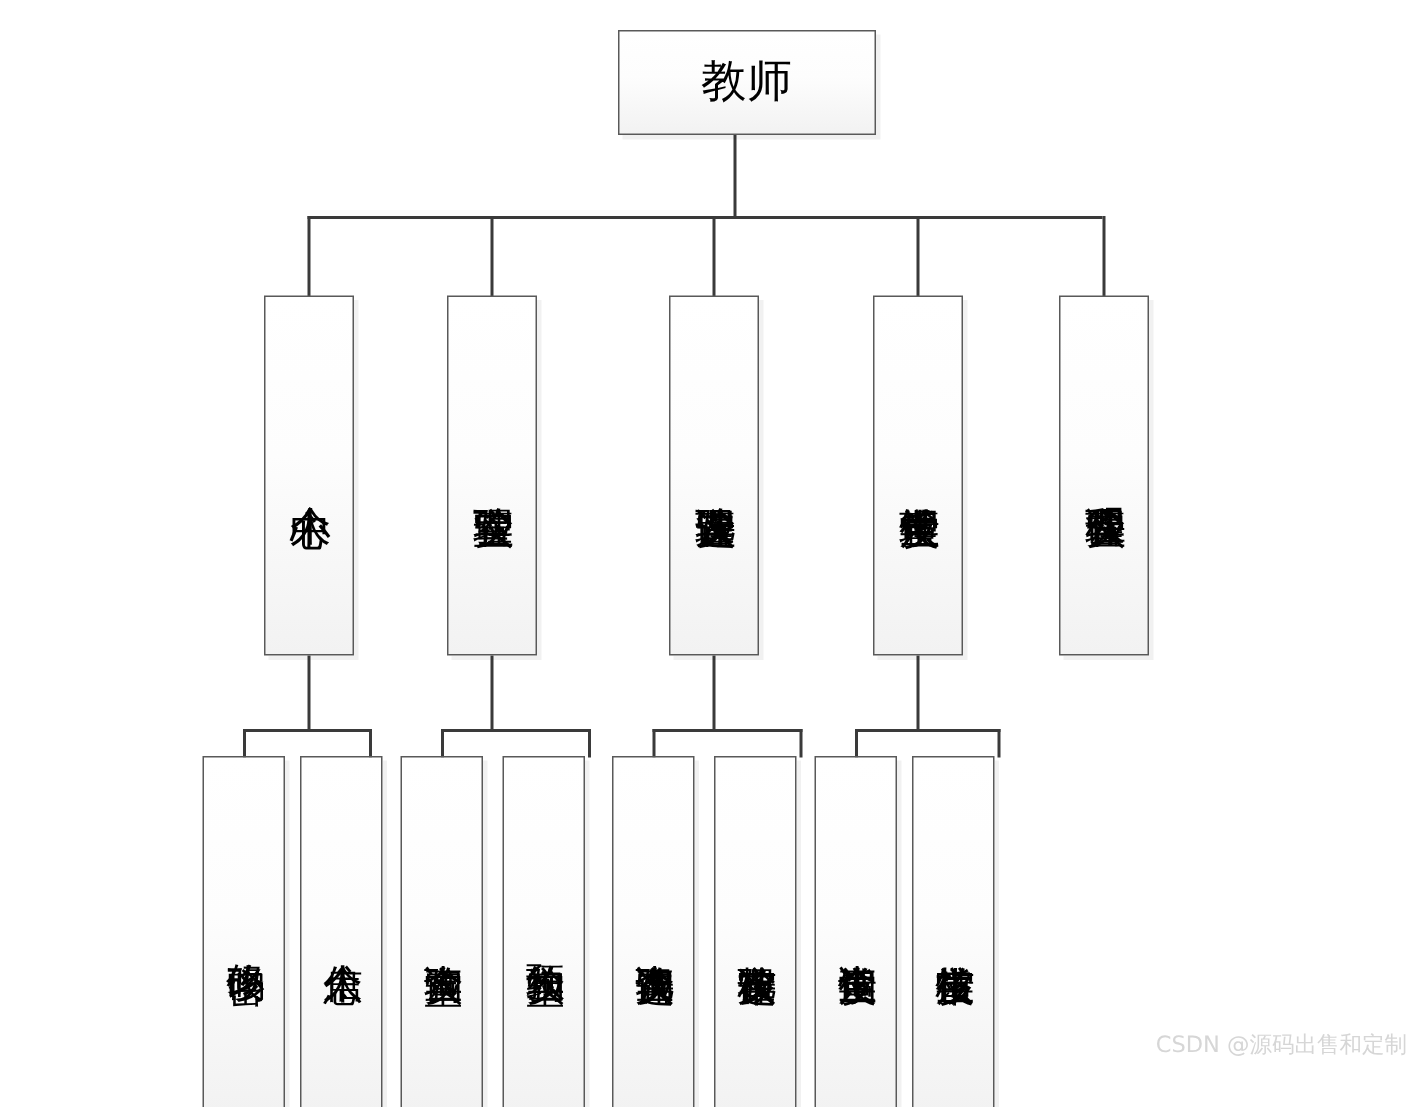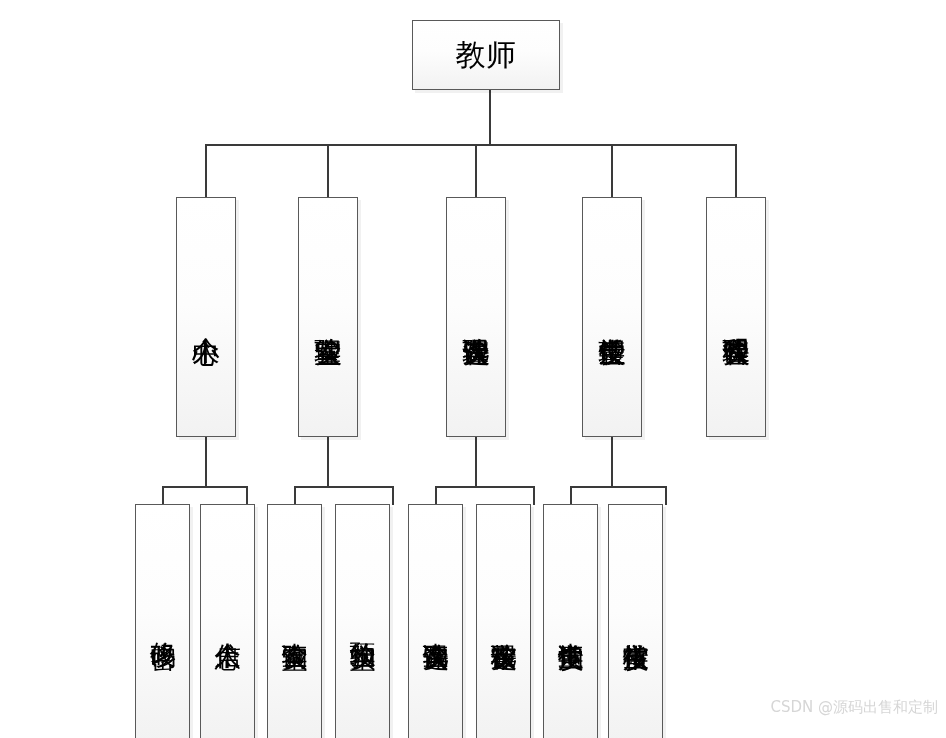--- a/index.html
+++ b/index.html
@@ -99,21 +99,21 @@
   <div class="conn v" style="left:475px; top:437px; height:50px;"></div>
   <div class="conn h" style="left:435px; top:486px; width:100px;"></div>
   <div class="conn v" style="left:435px; top:486px; height:19px;"></div>
   <div class="conn v" style="left:533px; top:486px; height:19px;"></div>
 
   <div class="conn v" style="left:611px; top:437px; height:50px;"></div>
   <div class="conn h" style="left:570px; top:486px; width:97px;"></div>
   <div class="conn v" style="left:570px; top:486px; height:19px;"></div>
   <div class="conn v" style="left:665px; top:486px; height:19px;"></div>
 
-  <div class="node root" style="left:412px; top:20px; width:148px; height:70px;">
+  <div class="node root" style="left:412px; top:20px; width:172px; height:70px;">
     <span class="label">教师</span>
   </div>
 
   <div class="node vert" style="left:176px; top:197px; width:60px; height:240px;">
     <span class="label">个人中心</span>
   </div>
 
   <div class="node vert" style="left:298px; top:197px; width:60px; height:240px;">
     <span class="label">实验室管理</span>
   </div>
@@ -155,15 +155,15 @@
   </div>
 
   <div class="node vert lvl3" style="left:543px; top:504px; width:55px; height:238px;">
     <span class="label">查询学生反馈</span>
   </div>
 
   <div class="node vert lvl3" style="left:608px; top:504px; width:55px; height:238px;">
     <span class="label">审核学生反馈</span>
   </div>
 
-  <div id="watermark" style="right:8px; bottom:21px;">CSDN @源码出售和定制</div>
+  <div id="watermark" style="right:8px; bottom:32px;">CSDN @源码出售和定制</div>
 
 </div>
 
 </body></html>

